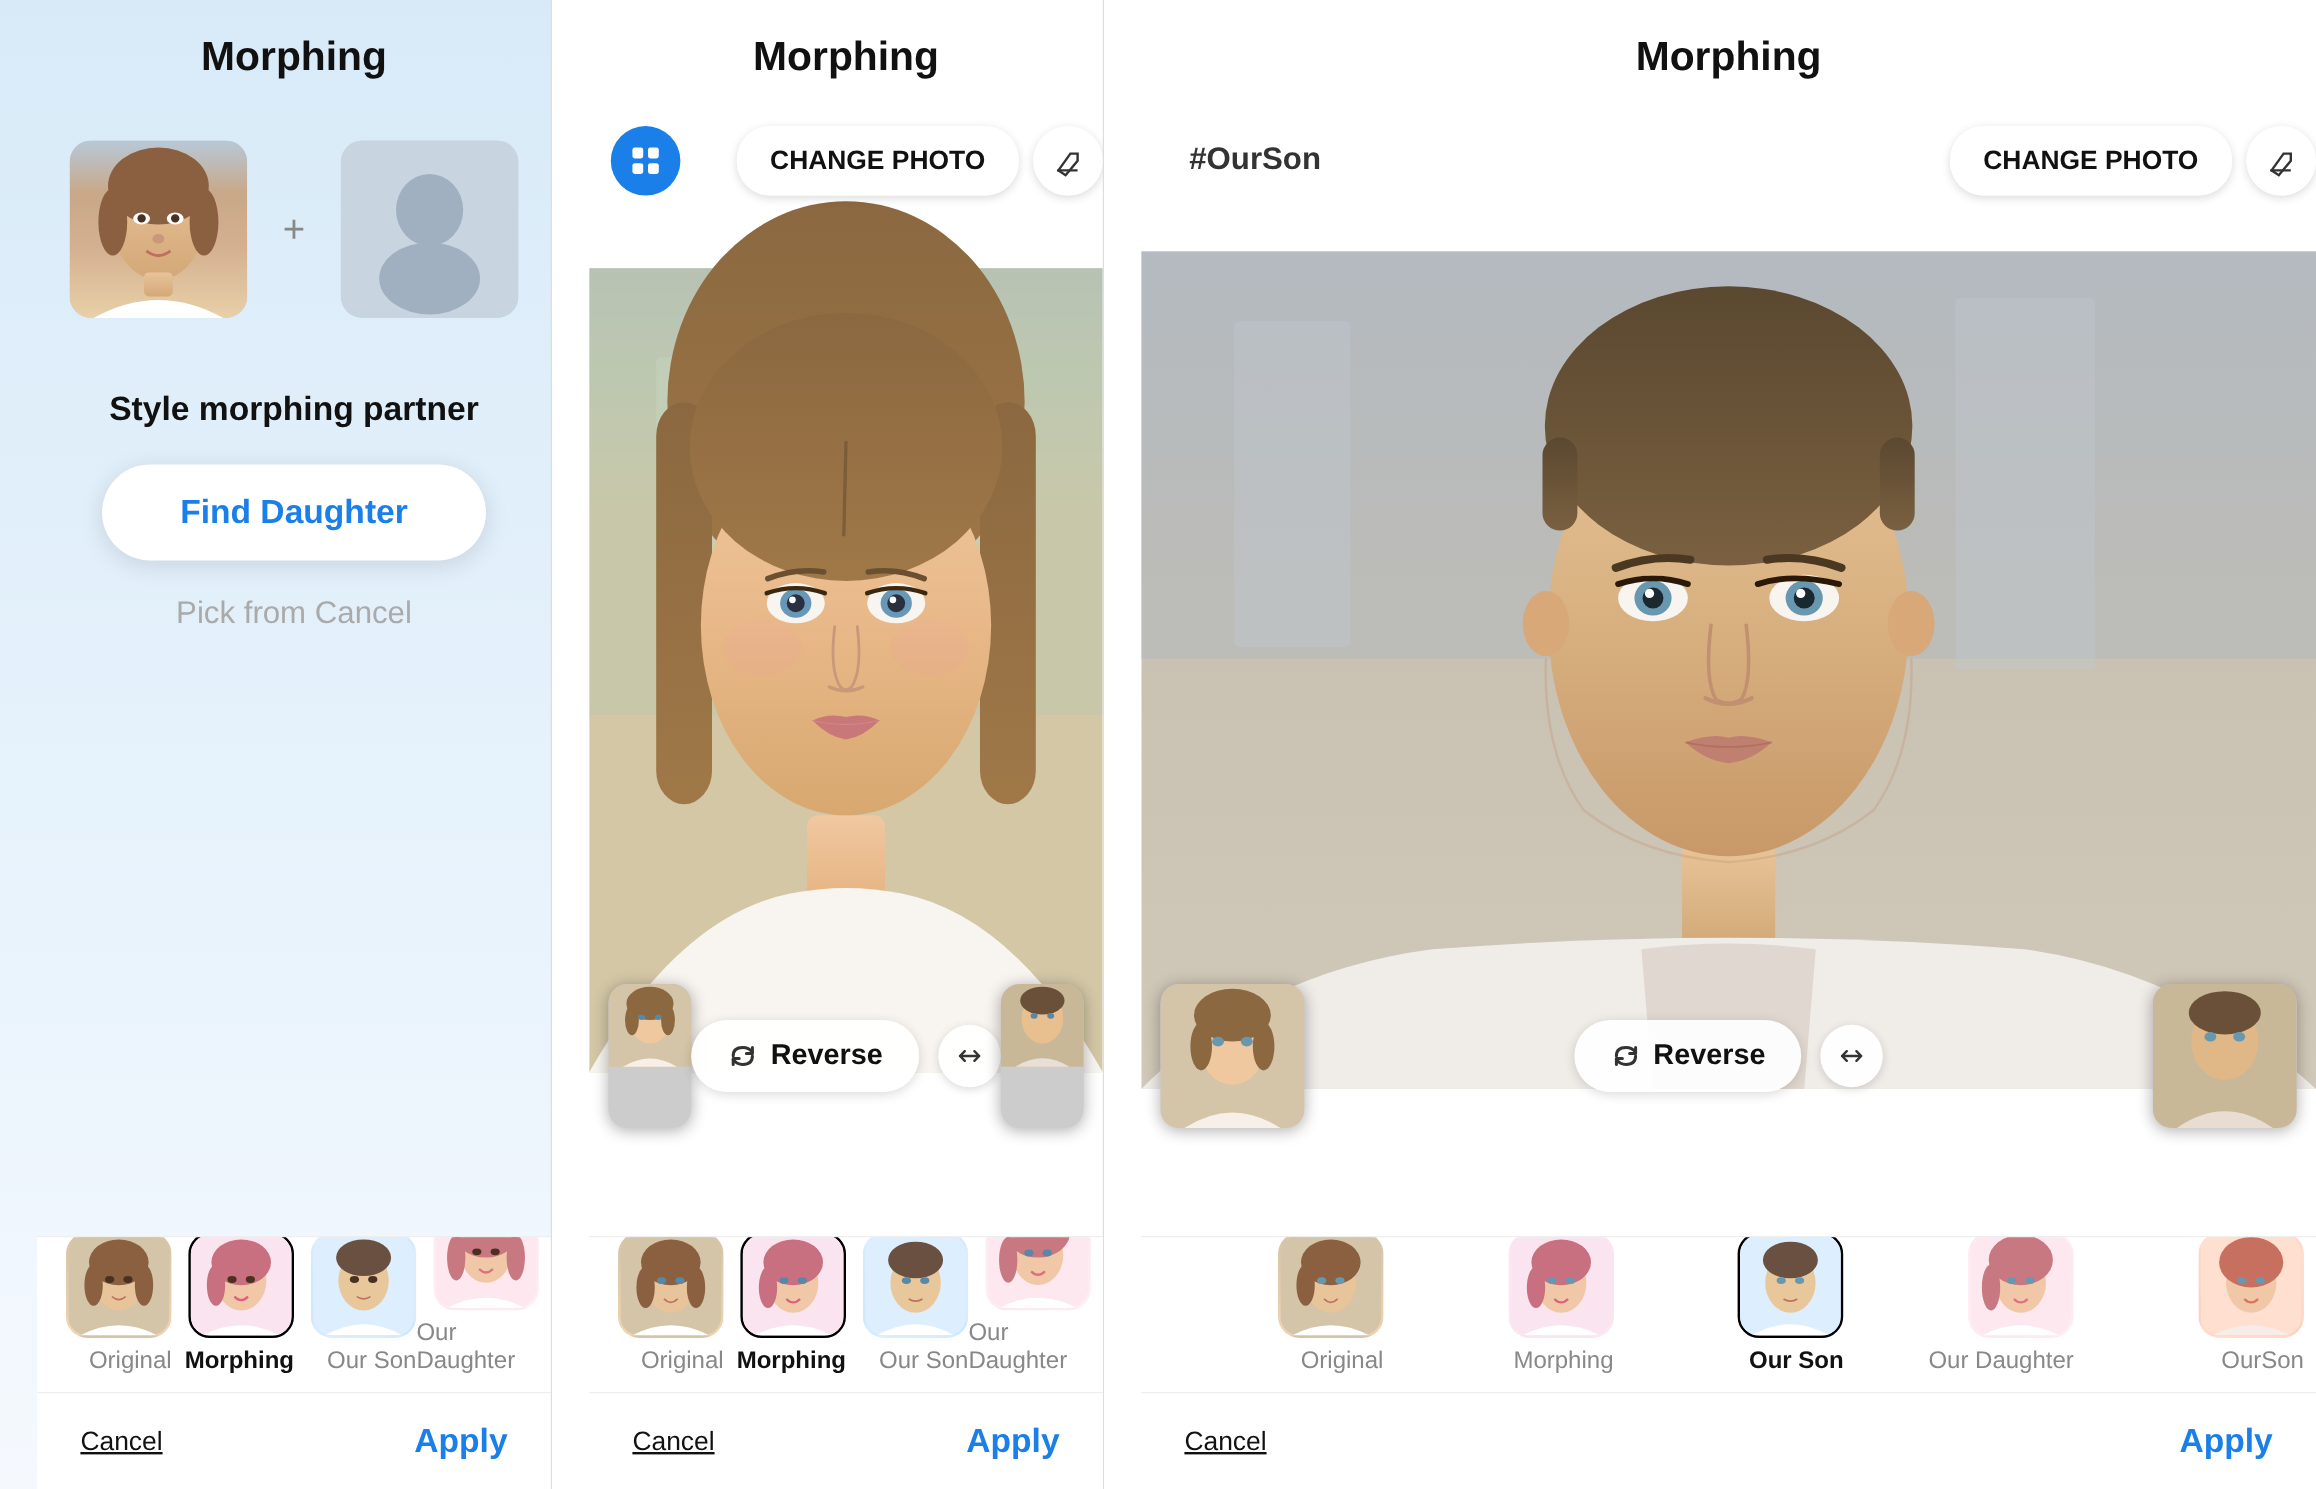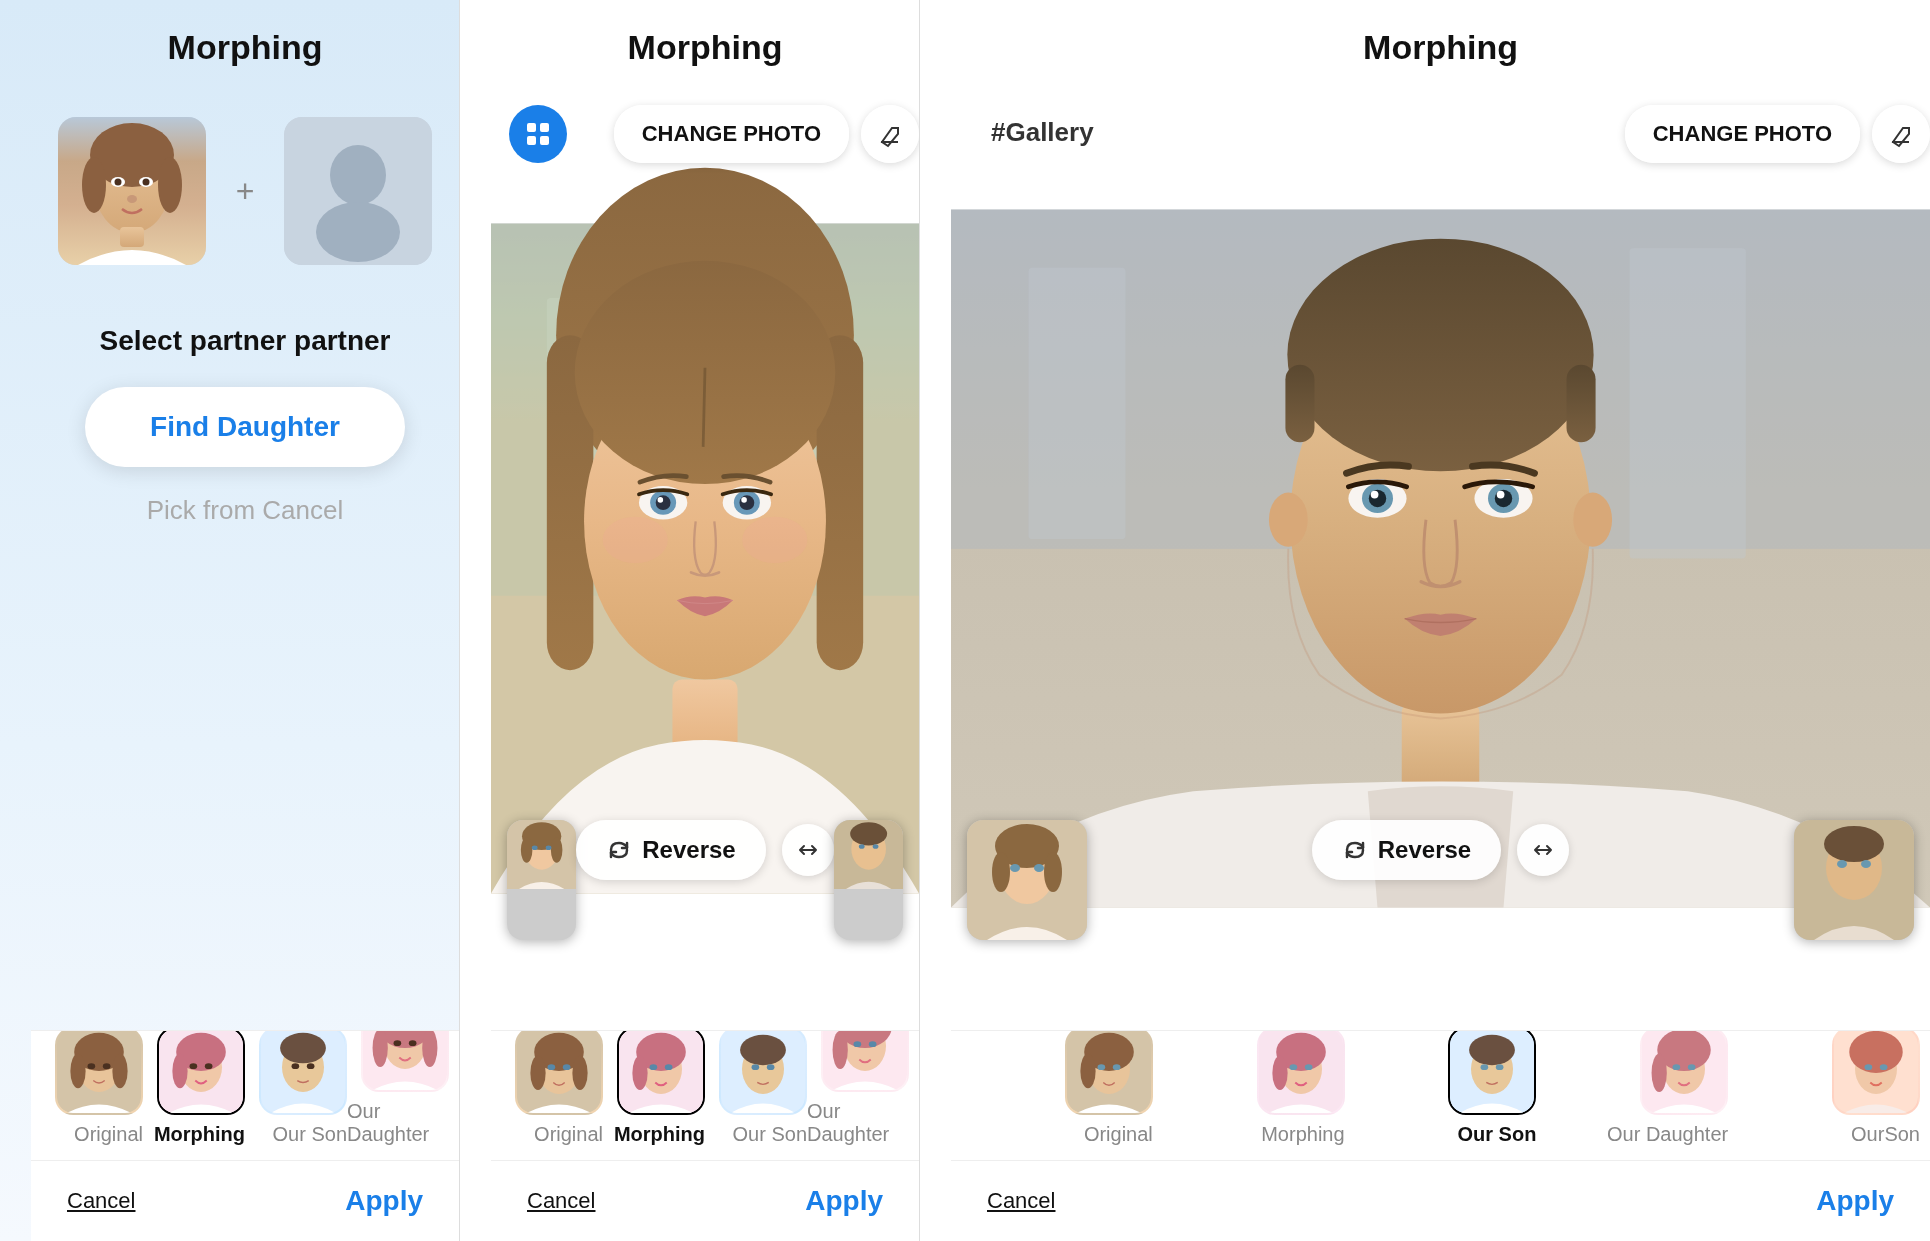--- a/index.html
+++ b/index.html
@@ -256,21 +256,21 @@
     }
 
     
     .thumb-overlay {
       position: absolute;
       bottom: 90px;
       left: 16px;
       right: 16px;
       display: flex;
       justify-content: space-between;
-      align-items: flex-start;
+      align-items: center;
       z-index: 10;
     }
 
     .thumb-small {
       width: 120px;
       height: 120px;
       border-radius: 16px;
       overflow: hidden;
       background: #ccc;
       box-shadow: 0 2px 12px rgba(0,0,0,0.3);
@@ -367,21 +367,21 @@
       <div class="photo-box" style="background:#c8d4e0;">
         <svg viewBox="0 0 148 148" xmlns="http://www.w3.org/2000/svg" class="face-svg">
           <rect width="148" height="148" fill="#c8d4e0" rx="18"></rect>
 
           <ellipse cx="74" cy="58" rx="28" ry="30" fill="#a0b0c0"></ellipse>
           <ellipse cx="74" cy="115" rx="42" ry="30" fill="#a0b0c0"></ellipse>
         </svg>
       </div>
     </div>
 
-    <div class="select-partner-label">Select partner partner</div>
+    <div class="select-partner-label">Style morphing partner</div>
 
     <button class="find-celebrity-btn">Find Daughter</button>
 
     <button class="pick-gallery-btn">Pick from Cancel</button>
   </div>
 
   <div class="bottom-tabs">
     <div class="tab-item">
       <div class="tab-thumb face-thumb-1">
         <svg viewBox="0 0 88 88" xmlns="http://www.w3.org/2000/svg">
@@ -716,21 +716,21 @@
       <path d="M468 422 Q490 414 505 418 Q520 414 542 422 Q525 438 505 440 Q485 438 468 422 Z" fill="#c08070"></path>
       <path d="M468 422 Q505 430 542 422" stroke="#b07060" stroke-width="1.5" fill="none"></path>
 
       <path d="M410 286 Q440 276 470 286" stroke="#2a1808" stroke-width="5" fill="none" stroke-linecap="round"></path>
       <path d="M530 286 Q560 276 600 286" stroke="#2a1808" stroke-width="5" fill="none" stroke-linecap="round"></path>
 
       <path d="M348 350 Q345 430 380 480 Q430 520 505 525 Q580 520 630 480 Q665 430 662 350" fill="none" stroke="#c09070" stroke-width="2" opacity="0.3"></path>
     </svg>
 
     
-    <div class="hashtag-badge">#Gallery</div>
+    <div class="hashtag-badge">#OurSon</div>
 
     
     <div class="top-controls" style="justify-content:flex-end;">
       <div style="display:flex; gap:12px;">
         <button class="change-photo-btn">CHANGE PHOTO</button>
         <button class="eraser-icon-btn">
           <svg width="28" height="28" viewBox="0 0 28 28" fill="none" xmlns="http://www.w3.org/2000/svg">
             <path d="M6 22 L16 8 L22 8 L22 14 L12 26 Z" fill="none" stroke="#333" stroke-width="2"></path>
             <path d="M5 22 L22 22" stroke="#333" stroke-width="2"></path>
           </svg>

